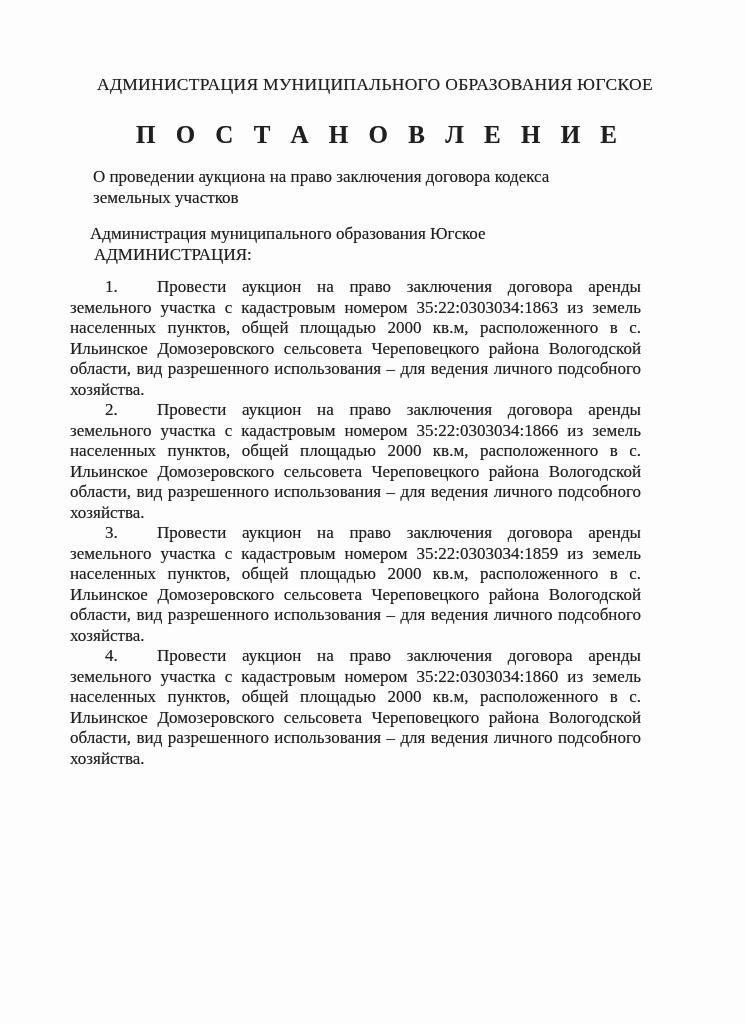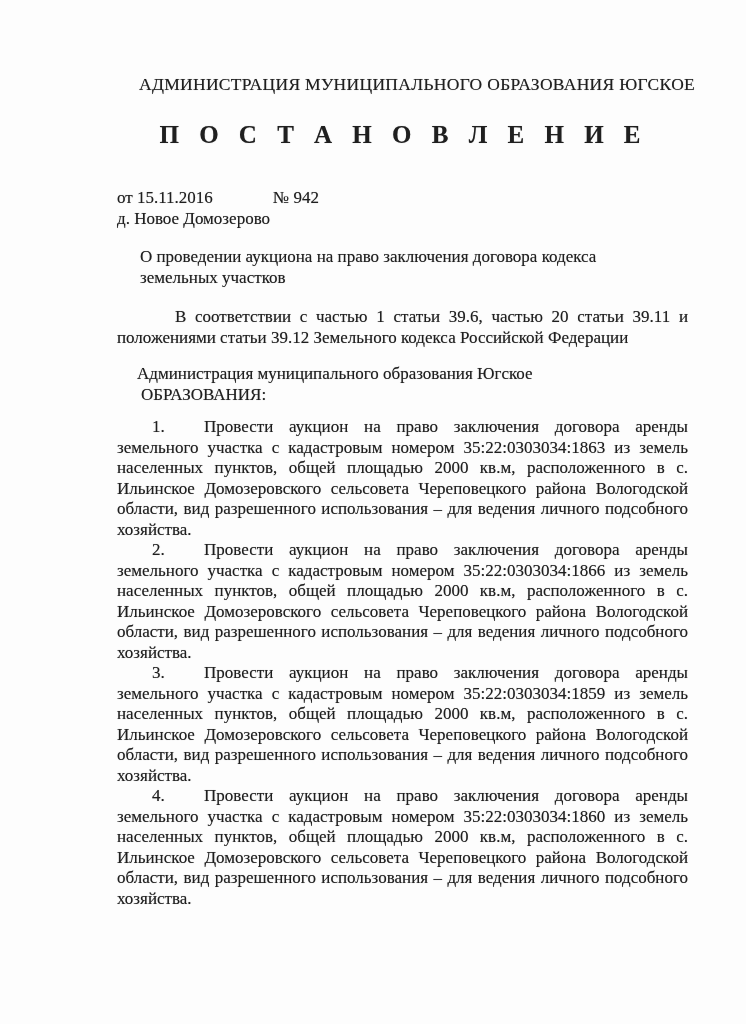--- a/index.html
+++ b/index.html
@@ -11,21 +11,21 @@
     position: relative;
     width: 746px;
     height: 1024px;
     background: #fdfdfd;
     overflow: hidden;
     font-family: "Liberation Serif", serif;
     color: #1f1f1f;
     text-shadow: 0 0 0.7px rgba(40,40,40,0.55);
   }
   .content {
-    padding: 74px 88px 0 117px; 
+    padding: 74px 88px 0 70px; 
   }
   .org-name {
     text-align: center;
     font-size: 17.5px;
     letter-spacing: 0.3px;
     margin-left: 22px;
     white-space: nowrap;
   }
   .doc-title {
     margin-top: 26px;
@@ -91,35 +91,27 @@
 </head>
 <body>
 
 <div class="page">
   <div class="content">
 
     <div class="org-name">АДМИНИСТРАЦИЯ  МУНИЦИПАЛЬНОГО ОБРАЗОВАНИЯ ЮГСКОЕ</div>
 
     <div class="doc-title">П О С Т А Н О В Л Е Н И Е</div>
 
-    <div class="meta-block">
-      <div class="date-line">
-        <span class="doc-date">от 15.11.2016</span>
-        <span class="doc-number">№  942</span>
-      </div>
-      <div class="doc-place">д. Новое Домозерово</div>
-    </div>
 
     <div class="subject">О проведении  аукциона на право заключения договора  кодекса земельных участков</div>
 
-    <div class="preamble">В соответствии с частью 1 статьи 39.6,  частью 20 статьи 39.11 и положениями статьи 39.12 Земельного кодекса Российской Федерации</div>
 
     <div class="authority-block">
       <div class="authority-line">Администрация муниципального образования Югское</div>
-      <div class="decree-line">ОБРАЗОВАНИЯ:</div>
+      <div class="decree-line">АДМИНИСТРАЦИЯ:</div>
     </div>
 
     <div class="items">
   <p class="item" style="margin: 0px;"><span class="item-num">1.</span><span>Провести  аукцион на право заключения договора аренды земельного участка с  кадастровым номером  35:22:0303034:1863 из земель населенных пунктов, общей площадью 2000 кв.м, расположенного в с. Ильинское Домозеровского сельсовета Череповецкого района Вологодской области, вид разрешенного использования – для ведения личного подсобного хозяйства.</span></p>
 
   <p class="item" style="margin: 0px;"><span class="item-num">2.</span><span>Провести  аукцион на право заключения договора аренды земельного участка с  кадастровым номером  35:22:0303034:1866 из земель населенных пунктов, общей площадью 2000 кв.м, расположенного в с. Ильинское Домозеровского сельсовета Череповецкого района Вологодской области, вид разрешенного использования – для ведения личного подсобного хозяйства.</span></p>
 
   <p class="item" style="margin: 0px;"><span class="item-num">3.</span><span>Провести  аукцион на право заключения договора аренды земельного участка с  кадастровым номером  35:22:0303034:1859 из земель населенных пунктов, общей площадью 2000 кв.м, расположенного в с. Ильинское Домозеровского сельсовета Череповецкого района Вологодской области, вид разрешенного использования – для ведения личного подсобного хозяйства.</span></p>
 
   <p class="item" style="margin: 0px;"><span class="item-num">4.</span><span>Провести  аукцион на право заключения договора аренды земельного участка с  кадастровым номером  35:22:0303034:1860 из земель населенных пунктов, общей площадью 2000 кв.м, расположенного в с. Ильинское Домозеровского сельсовета Череповецкого района Вологодской области, вид разрешенного использования – для ведения личного подсобного хозяйства.</span></p>

